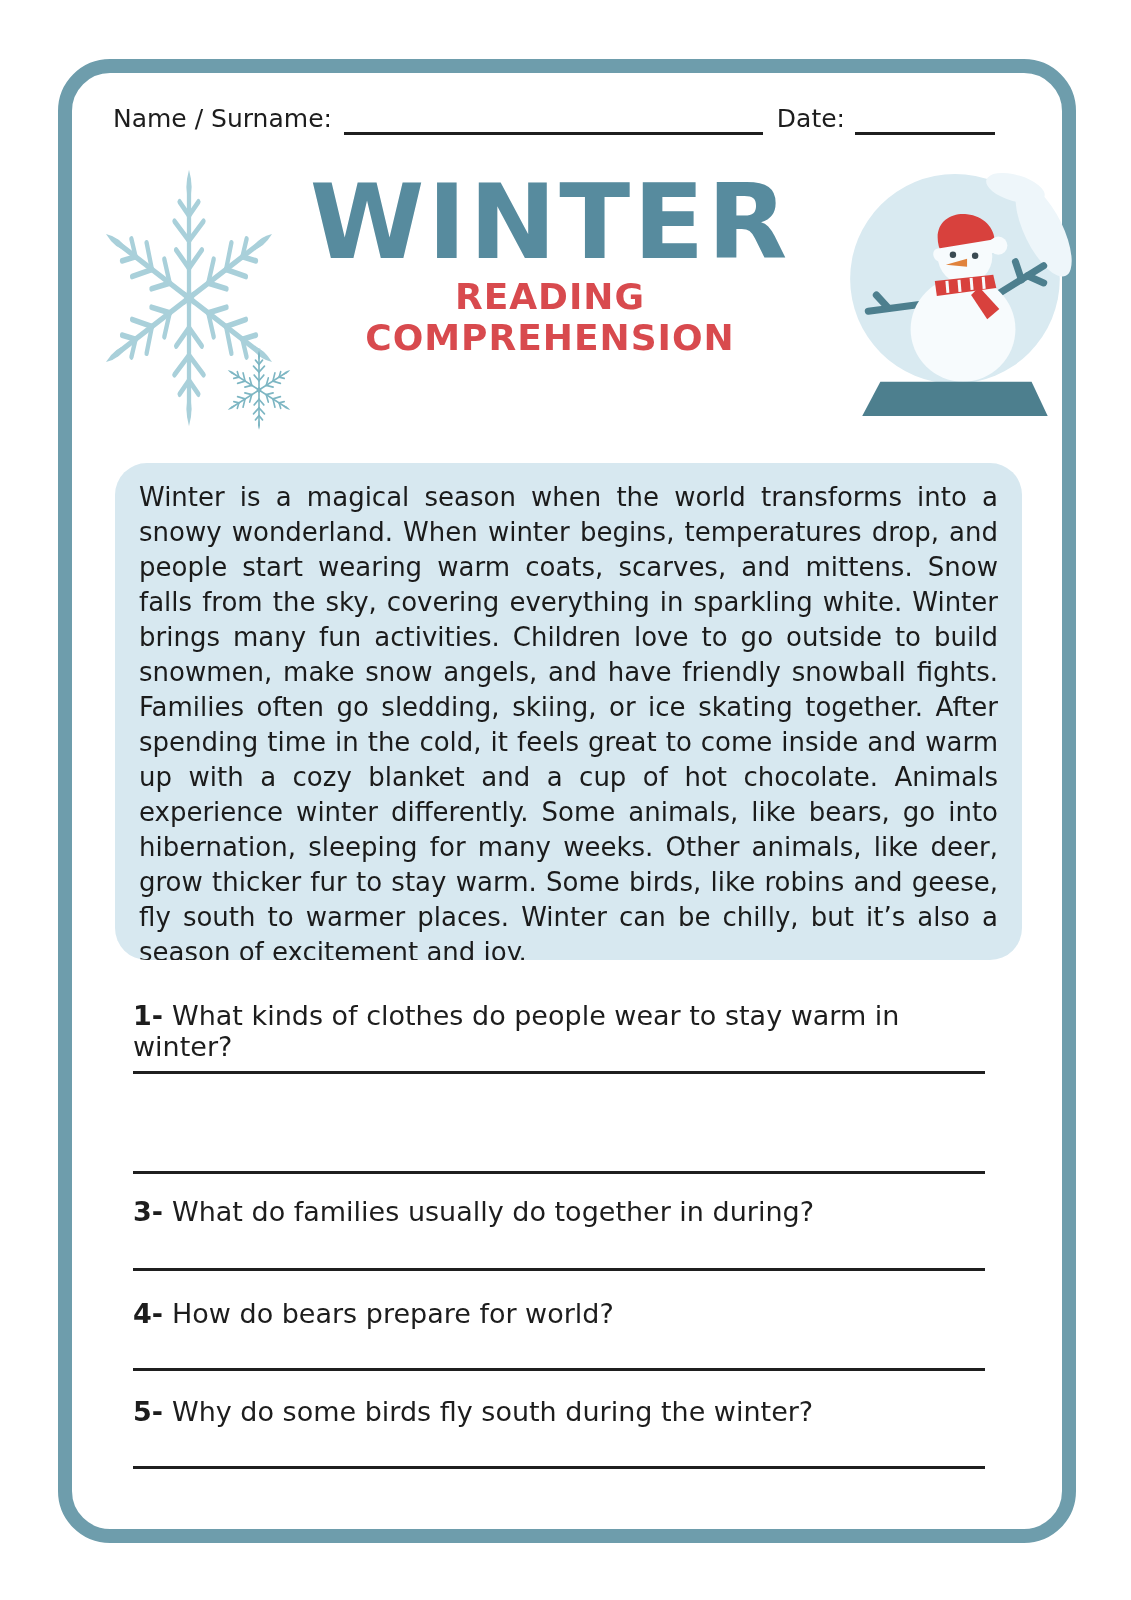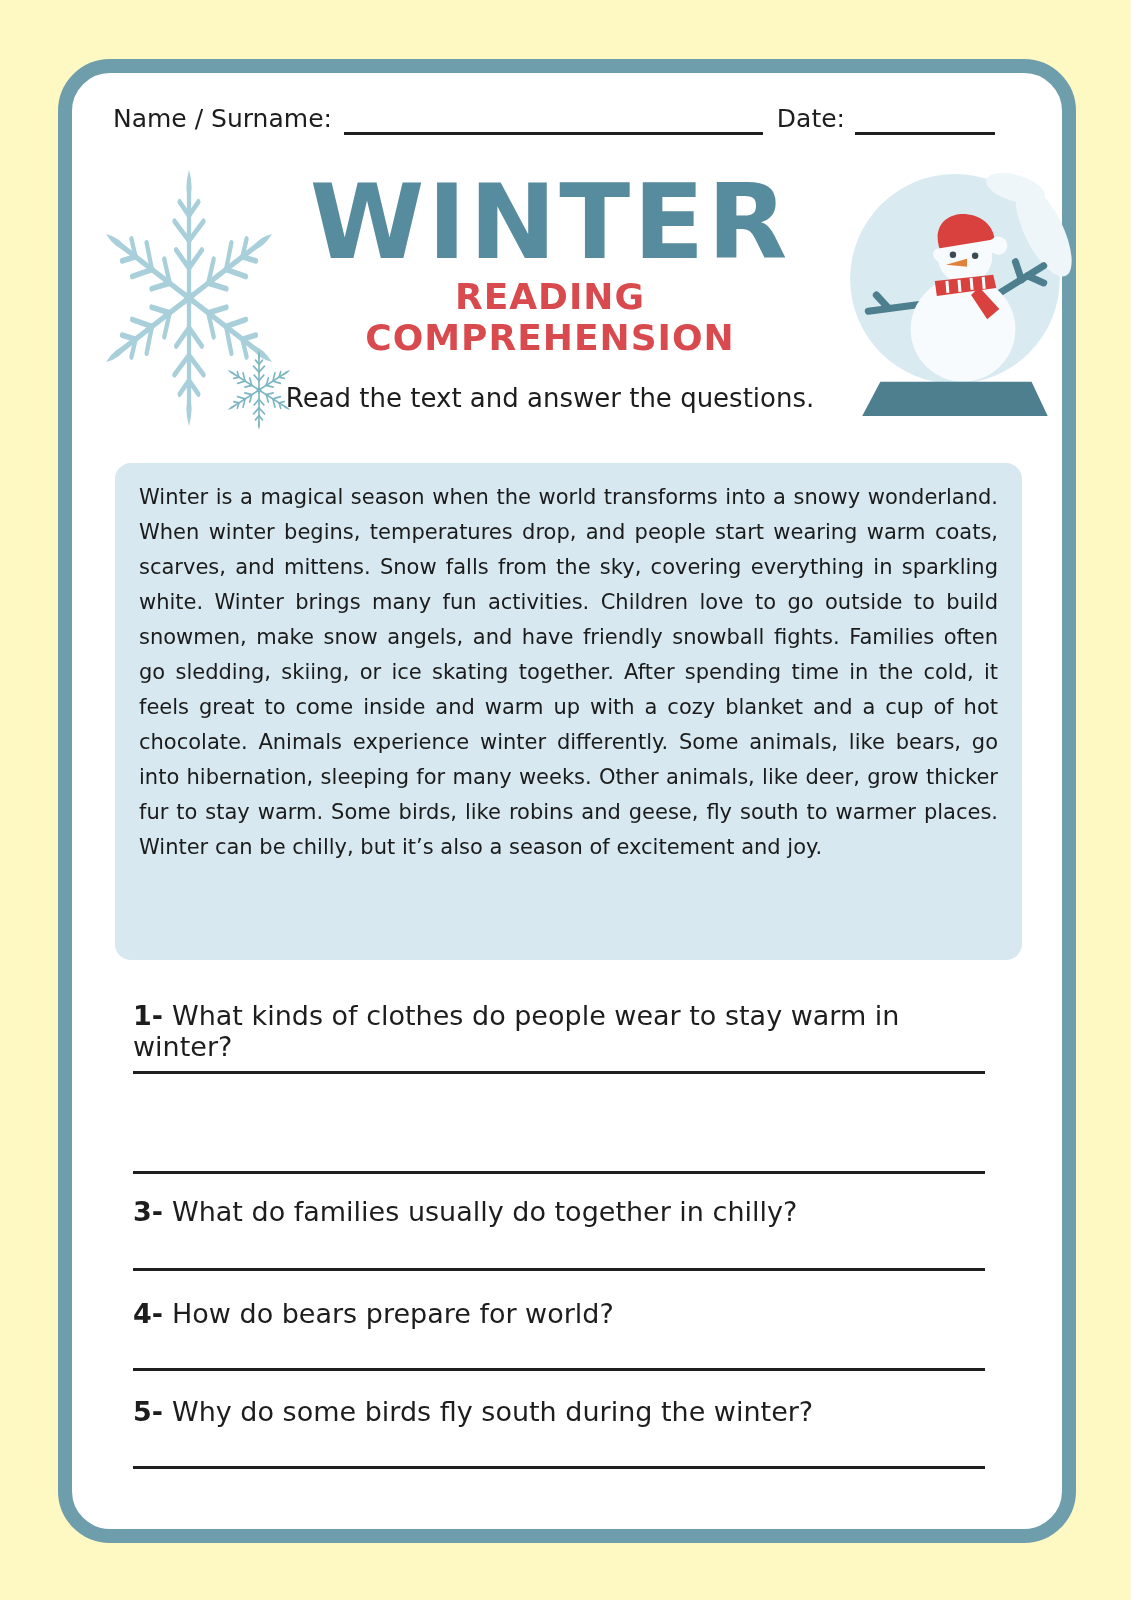--- a/index.html
+++ b/index.html
@@ -1,35 +1,35 @@
 <!DOCTYPE html>
 <html><head>
 <meta charset="utf-8">
 <style>
   html,body{margin:0;padding:0;background:#d9eaf2;}
-  .page{position:relative;width:1131px;height:1600px;background:#fef9c3;overflow:hidden;
+  .page{position:relative;width:1131px;height:1600px;background:#ffffff;overflow:hidden;
         font-family:"DejaVu Sans","Liberation Sans",sans-serif;color:#1d1d1d;}
   .card{position:absolute;left:58px;top:59px;width:1018px;height:1484px;box-sizing:border-box;
         background:#ffffff;border:14px solid #6e9dac;border-radius:52px;z-index:1;}
   .header-row{position:absolute;left:113px;top:104px;width:882px;display:flex;align-items:flex-end;
         font-size:25px;z-index:2;}
   .hdr-label{white-space:nowrap;padding-bottom:2px;}
   .blank{border-bottom:3px solid #1f1f1f;height:26px;}
   .name-blank{flex:1;margin:0 14px 0 12px;}
   .date-blank{width:140px;margin-left:10px;}
   .flake-big{position:absolute;left:88px;top:163px;width:202px;height:270px;color:#a9d0da;z-index:2;}
   .flake-small{position:absolute;left:221px;top:348px;width:76px;height:84px;color:#7db6c3;z-index:2;}
   .title-block{position:absolute;left:270px;top:168px;width:560px;text-align:center;z-index:2;}
   .title{font-size:104px;line-height:108px;font-weight:700;letter-spacing:3px;color:#578b9e;}
   .subtitle{font-size:36px;font-weight:700;letter-spacing:1px;color:#d84a4e;}
   .instruction{position:absolute;left:270px;top:383px;width:560px;text-align:center;font-size:26px;z-index:2;}
   .globe{position:absolute;left:846px;top:168px;width:228px;height:252px;z-index:3;}
   .passage{position:absolute;left:115px;top:463px;width:907px;height:497px;box-sizing:border-box;
-        background:#d7e8f0;border-radius:16px;padding:17px 24px;overflow:hidden;
-        font-size:21px;line-height:35px;text-align:justify;color:#1b1b1b;z-index:2;}
+        background:#d7e8f0;border-radius:32px;padding:17px 24px;overflow:hidden;
+        font-size:26px;line-height:35px;text-align:justify;color:#1b1b1b;z-index:2;}
   .question{position:absolute;left:133px;width:852px;font-size:27px;z-index:2;}
   .q-num{font-weight:700;margin-right:9px;}
   .answer-line{position:absolute;left:133px;width:852px;border-top:3px solid #1f1f1f;height:0;z-index:2;}
   .q1{top:1000px}.l1{top:1071px}
   .q2{top:1098px}.l2{top:1171px}
   .q3{top:1196px}.l3{top:1268px}
   .q4{top:1298px}.l4{top:1368px}
   .q5{top:1396px}.l5{top:1466px}
 </style>
 </head>
@@ -74,21 +74,20 @@
     <use href="#flake-arm" transform="rotate(180)"></use>
     <use href="#flake-arm" transform="rotate(240)"></use>
     <use href="#flake-arm" transform="rotate(300)"></use>
   </svg>
 
   <div class="title-block">
     <div class="title">WINTER</div>
     <div class="subtitle">READING COMPREHENSION</div>
   </div>
 
-  <div class="instruction">Read the text and answer the questions.</div>
 
   <svg class="globe" viewBox="0 0 226 250">
     <circle cx="108" cy="110" r="104" fill="#d9eaf1"></circle>
     <ellipse cx="196" cy="62" rx="19" ry="50" fill="#eef6fa" transform="rotate(-26 196 62)"></ellipse>
     <ellipse cx="168" cy="20" rx="30" ry="13" fill="#eef6fa" transform="rotate(16 168 20)"></ellipse>
     <g stroke="#4d7f8e" stroke-width="7" stroke-linecap="round" fill="none">
       <path d="M84,134 L22,142"></path>
       <path d="M42,139 L30,126"></path>
       <path d="M146,128 L196,97"></path>
       <path d="M174,111 L168,93"></path>
@@ -116,21 +115,21 @@
   <div class="passage">Winter is a magical season when the world transforms into a snowy wonderland. When winter begins, temperatures drop, and people start wearing warm coats, scarves, and mittens. Snow falls from the sky, covering everything in sparkling white. Winter brings many fun activities. Children love to go outside to build snowmen, make snow angels, and have friendly snowball fights. Families often go sledding, skiing, or ice skating together. After spending time in the cold, it feels great to come inside and warm up with a cozy blanket and a cup of hot chocolate. Animals experience winter differently. Some animals, like bears, go into hibernation, sleeping for many weeks. Other animals, like deer, grow thicker fur to stay warm. Some birds, like robins and geese, fly south to warmer places. Winter can be chilly, but it’s also a season of excitement and joy.</div>
 
   <div class="question q1">
     <span class="q-num">1-</span><span>What kinds of clothes do people wear to stay warm in winter?</span>
   </div>
   <div class="answer-line l1"></div>
 
   <div class="answer-line l2"></div>
 
   <div class="question q3">
-    <span class="q-num">3-</span><span>What do families usually do together in chilly?</span>
+    <span class="q-num">3-</span><span>What do families usually do together in during?</span>
   </div>
   <div class="answer-line l3"></div>
 
   <div class="question q4">
     <span class="q-num">4-</span><span>How do bears prepare for world?</span>
   </div>
   <div class="answer-line l4"></div>
 
   <div class="question q5">
     <span class="q-num">5-</span><span>Why do some birds fly south during the winter?</span>

